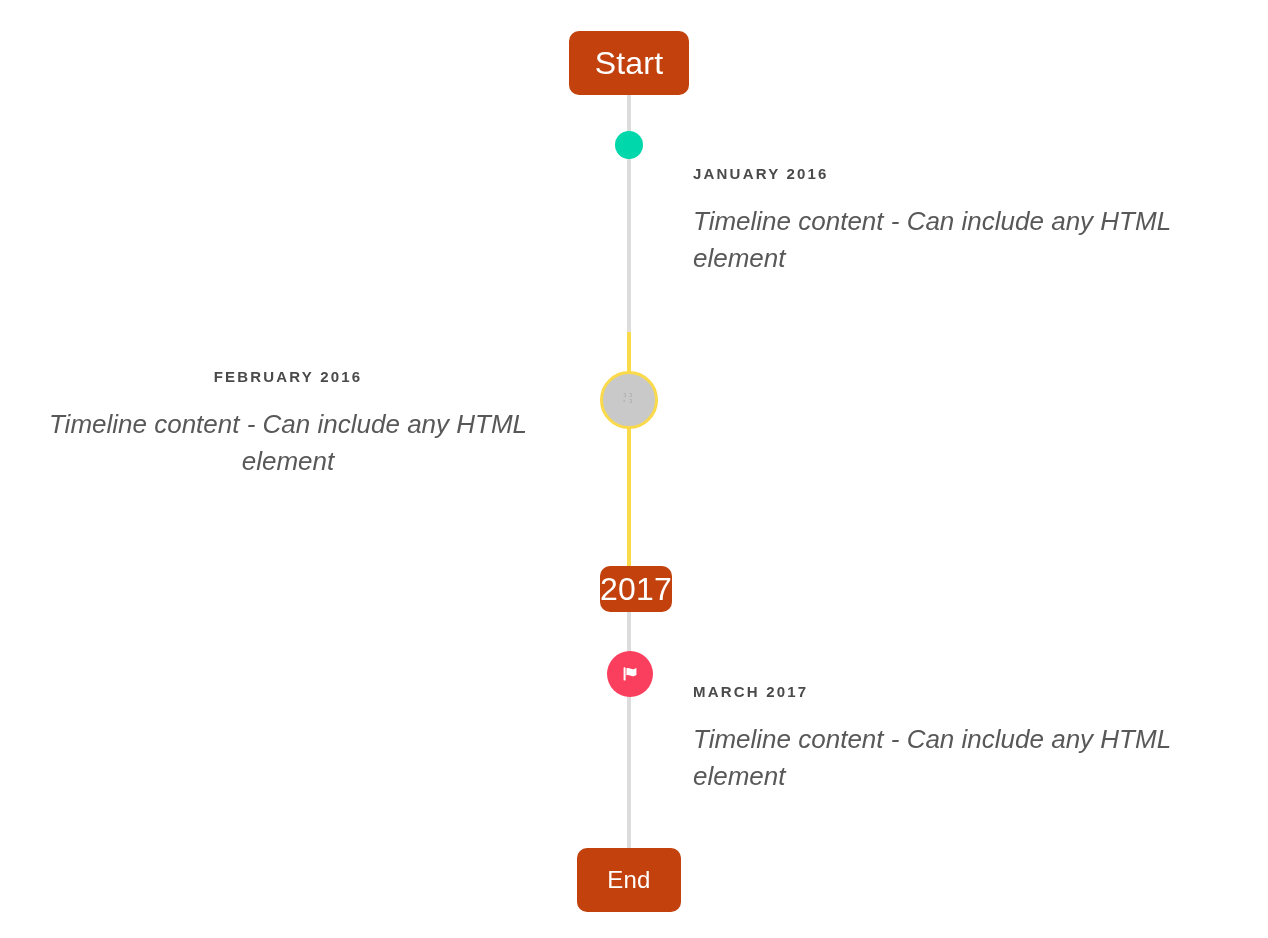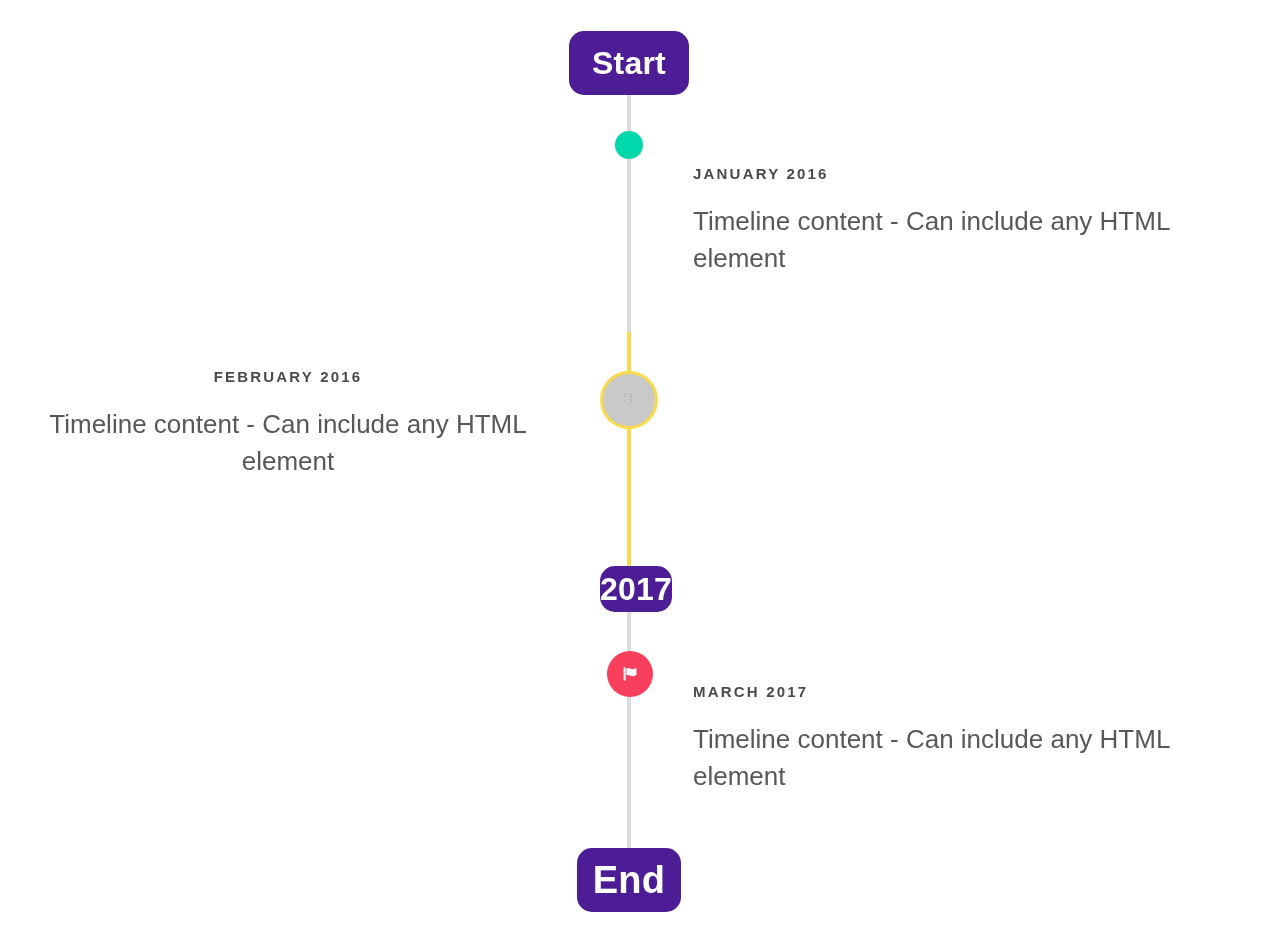--- a/index.html
+++ b/index.html
@@ -28,44 +28,44 @@
     width: 4px;
     background: #dcdcdc;
   }
   .spine-a { top: 94px;  height: 238px; }          
   .spine-b { top: 332px; height: 234px; background: #fada4a; } 
   .spine-c { top: 612px; height: 243px; }          
 
   
   .cap {
     position: absolute;
-    background: #4c1d95;
+    background: #c2410c;
     color: #ffffff;
-    border-radius: 15px;
+    border-radius: 10px;
     display: flex;
     align-items: center;
     justify-content: center;
-    font-weight: 700;
+    font-weight: 400;
     letter-spacing: 0.2px;
     z-index: 3;
   }
   .cap-start {
     left: 569px; top: 31px;
     width: 120px; height: 64px;
     font-size: 32px;
   }
   .cap-mid {
     left: 600px; top: 566px;
     width: 72px; height: 46px;
     font-size: 32px;
   }
   .cap-end {
     left: 577px; top: 848px;
     width: 104px; height: 64px;
-    font-size: 38px;
+    font-size: 24px;
   }
 
   
   .marker {
     position: absolute;
     border-radius: 50%;
     z-index: 4;
     display: flex;
     align-items: center;
     justify-content: center;
@@ -105,20 +105,21 @@
     text-transform: uppercase;
     margin: 0 0 22px 0;
     line-height: 1;
   }
   .event-body {
     font-size: 26px;
     font-weight: 300;
     line-height: 1.44;
     color: #585858;
     margin: 0;
+    font-style: italic;
   }
 
   .event-right { left: 693px; width: 530px; text-align: left; margin-top: 32px; }
   .event-left  { left: 10px;  width: 556px; text-align: center; }
 
   .event-jan   { top: 134px; }
   .event-feb   { top: 369px; }
   .event-mar   { top: 652px; }
 </style>
 </head>

